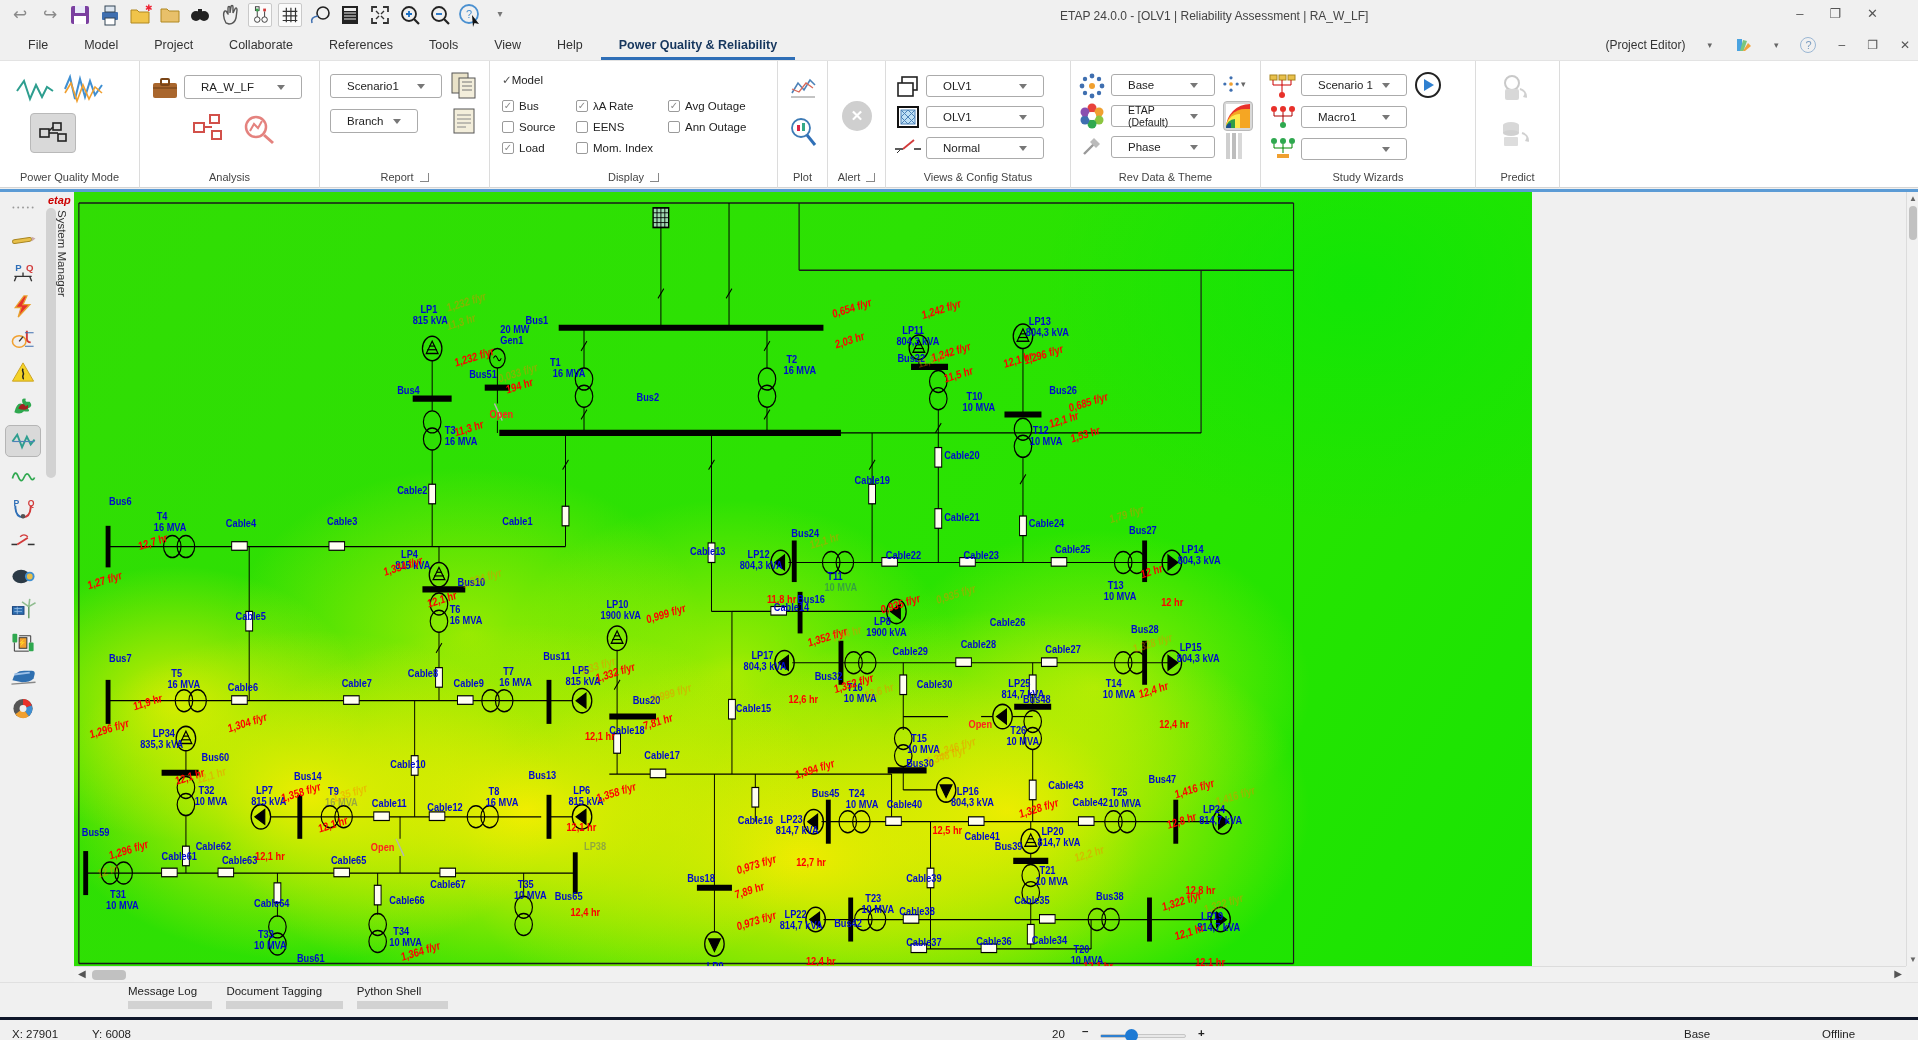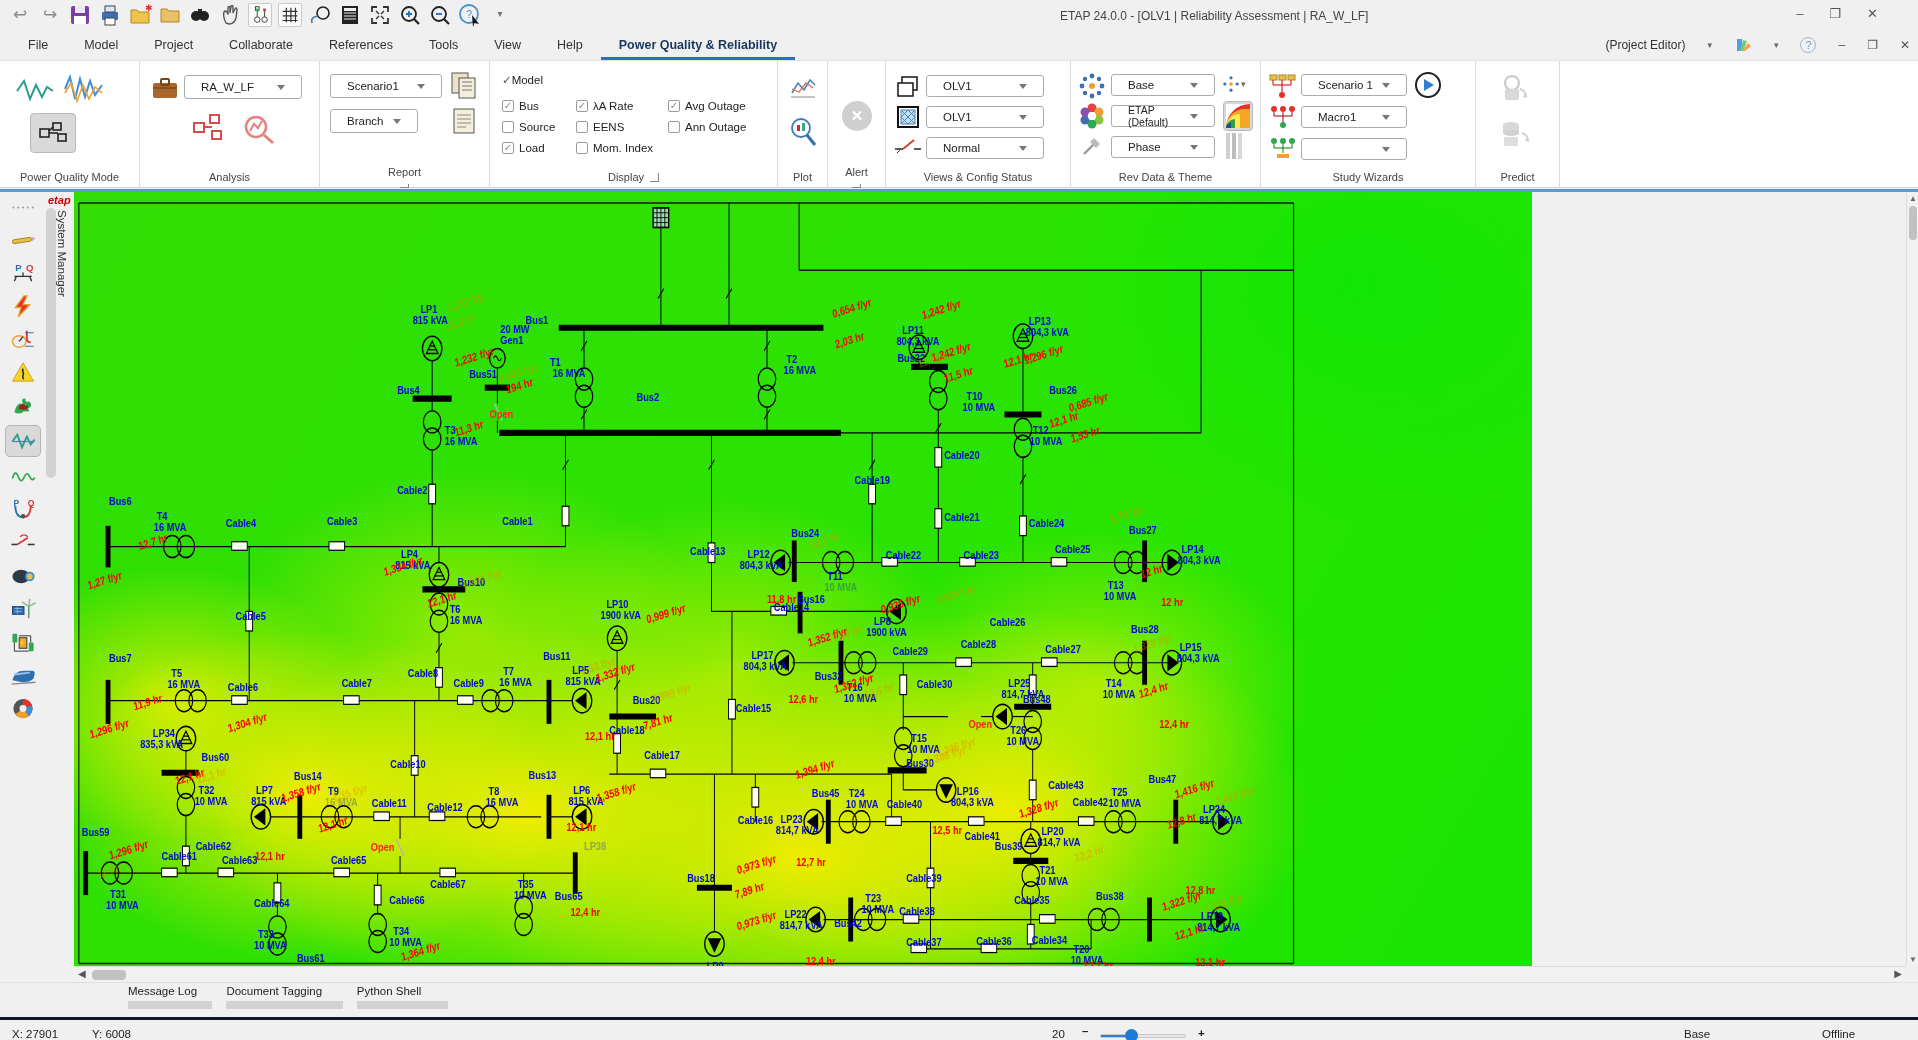--- a/index.html
+++ b/index.html
@@ -528,32 +528,32 @@
         </svg>
     </div>
   </div>
   <div id="ribbon-labels">
       <div class="rlabel" style="left: 0px; width: 140px;">
         <span>Power Quality Mode</span>
       </div>
       <div class="rlabel" style="left: 140px; width: 180px;">
         <span>Analysis</span>
       </div>
-      <div class="rlabel" style="left: 320px; width: 170px; flex-direction: column;">
+      <div class="rlabel" style="left: 320px; width: 170px;">
         <span>Report</span>
         <span class="expand-glyph"></span>
       </div>
       <div class="rlabel" style="left: 490px; width: 288px;">
         <span>Display</span>
         <span class="expand-glyph"></span>
       </div>
       <div class="rlabel" style="left: 778px; width: 50px;">
         <span>Plot</span>
       </div>
-      <div class="rlabel" style="left: 828px; width: 58px; flex-direction: column;">
+      <div class="rlabel" style="left: 828px; width: 58px;">
         <span>Alert</span>
         <span class="expand-glyph"></span>
       </div>
       <div class="rlabel" style="left: 886px; width: 185px;">
         <span>Views &amp; Config Status</span>
       </div>
       <div class="rlabel" style="left: 1071px; width: 190px;">
         <span>Rev Data &amp; Theme</span>
       </div>
       <div class="rlabel" style="left: 1261px; width: 215px;">

